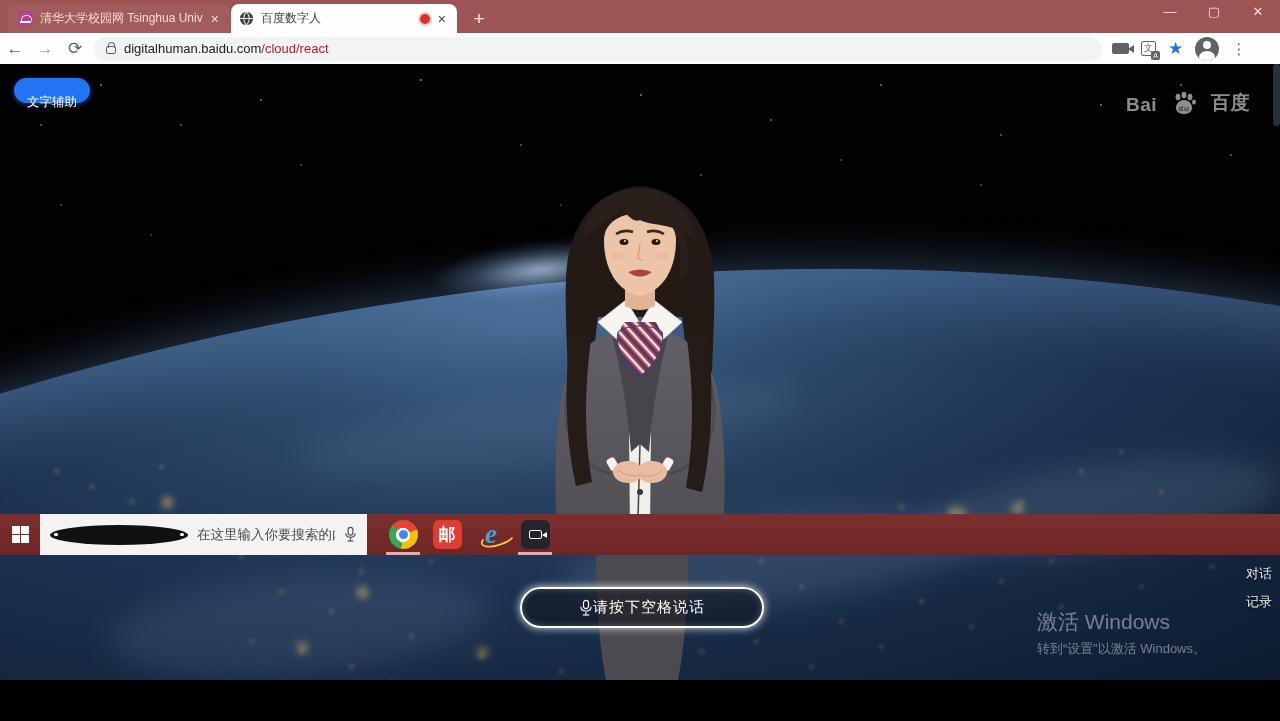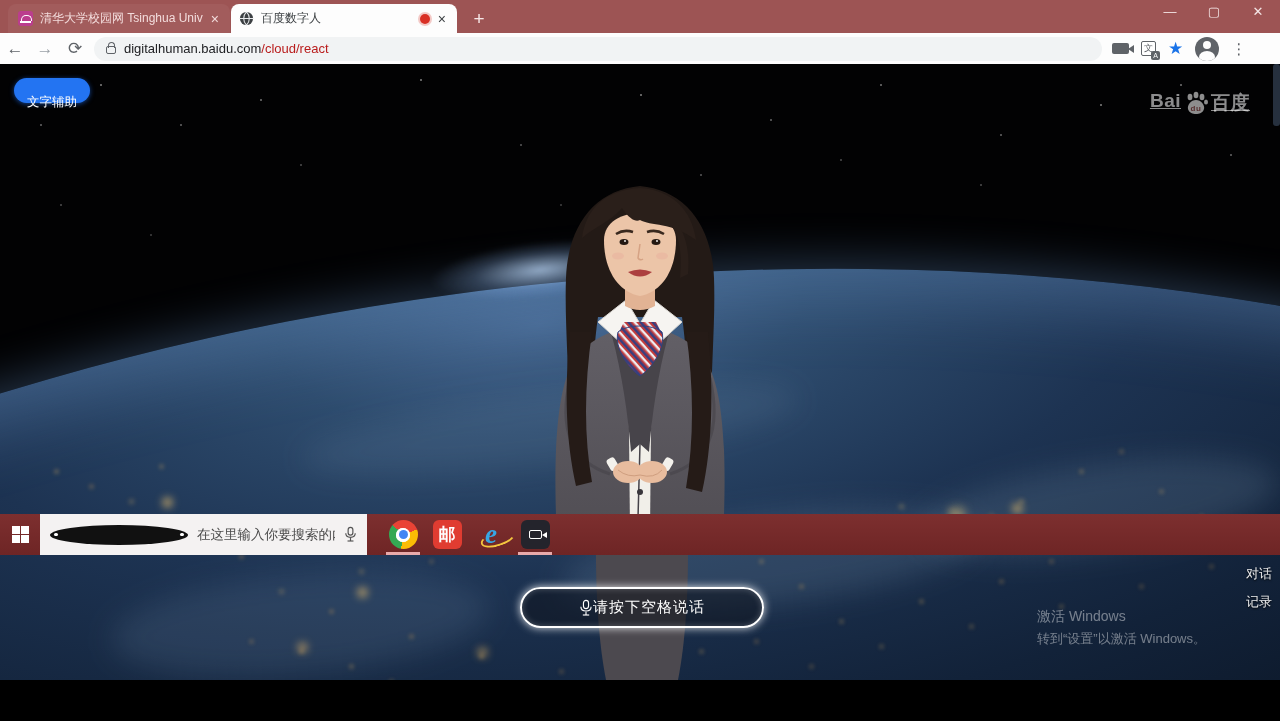--- a/index.html
+++ b/index.html
@@ -91,30 +91,30 @@
       1060px 541px 4px rgba(255,195,95,.6),1140px 521px 4px rgba(255,185,85,.55),1210px 501px 4px rgba(255,185,85,.55); }
   .lights-big { position:absolute; top:0; left:0; width:5px; height:5px; border-radius:50%;
     box-shadow:165px 436px 9px 2px rgba(255,205,110,.85),360px 526px 9px 2px rgba(255,205,110,.8),
       955px 448px 12px 3px rgba(255,215,120,.95),1015px 442px 9px 2px rgba(255,205,110,.8),
       300px 581px 8px 2px rgba(255,200,105,.7),870px 460px 9px 2px rgba(255,210,115,.85),
       480px 586px 8px 2px rgba(255,200,105,.65),205px 461px 8px 2px rgba(255,200,105,.7); }
   .person { position:absolute; left:510px; top:118px; width:260px; height:500px; }
 
   .assist-btn { position:absolute; left:14px; top:14px; height:25px; padding:12px 13px; border-radius:13px;
     background:#2374f2; color:#fff; font-size:12.5px; line-height:25px; box-shadow:0 1px 5px rgba(30,110,240,.6); }
-  .baidu-logo { position:absolute; right:30px; top:26px; display:flex; align-items:flex-start; gap:2px;
-    color:rgba(255,255,255,.55); font-size:19px; font-weight:bold; letter-spacing:.5px;text-decoration:underline; }
+  .baidu-logo { position:absolute; right:30px; top:26px; display:flex; align-items:flex-end; gap:14px;
+    color:rgba(255,255,255,.55); font-size:19px; font-weight:bold; letter-spacing:.5px; }
   .side-labels { position:absolute; right:8px; top:501px; color:rgba(255,255,255,.92); font-size:13px; text-align:center; }
   .side-labels div { margin-bottom:10px; text-shadow:0 1px 2px #000; }
   .mic-pill { position:absolute; left:520px; top:523px; width:244px; height:41px; border:2.5px solid #fff;
     border-radius:21px; background:rgba(15,18,28,.55); display:flex; align-items:center; justify-content:center; 
     box-shadow:0 0 9px rgba(255,255,255,.85), inset 0 0 6px rgba(255,255,255,.25); }
   .mic-pill span { color:#fff; font-size:15px; letter-spacing:1px; }
   .watermark { position:absolute; left:1037px; top:544px; color:rgba(255,255,255,.42); }
-  .watermark .l1 { font-size:14px; }
+  .watermark .l1 { font-size:21px; }
   .watermark .l2 { font-size:13px; margin-top:4px; }
   .scrollbar { position:absolute; right:0; top:0; width:7px; height:62px; background:#26303e; border-radius:3px; }
 
   
   .taskbar { position:absolute; left:0; bottom:0; width:1280px; height:41px;
     background:linear-gradient(#7d2f2f,#6e2525); display:flex; align-items:center; }
   .start { width:40px; height:41px; display:flex; align-items:center; justify-content:center; }
   .start-grid { width:17px; height:17px; display:grid; grid-template-columns:8px 8px; grid-template-rows:8px 8px; gap:1px; }
   .start-grid i { background:#fff; }
   .tb-search { width:327px; height:41px; background:#f4f2f2; display:flex; align-items:center; padding:0 10px; gap:9px; }

